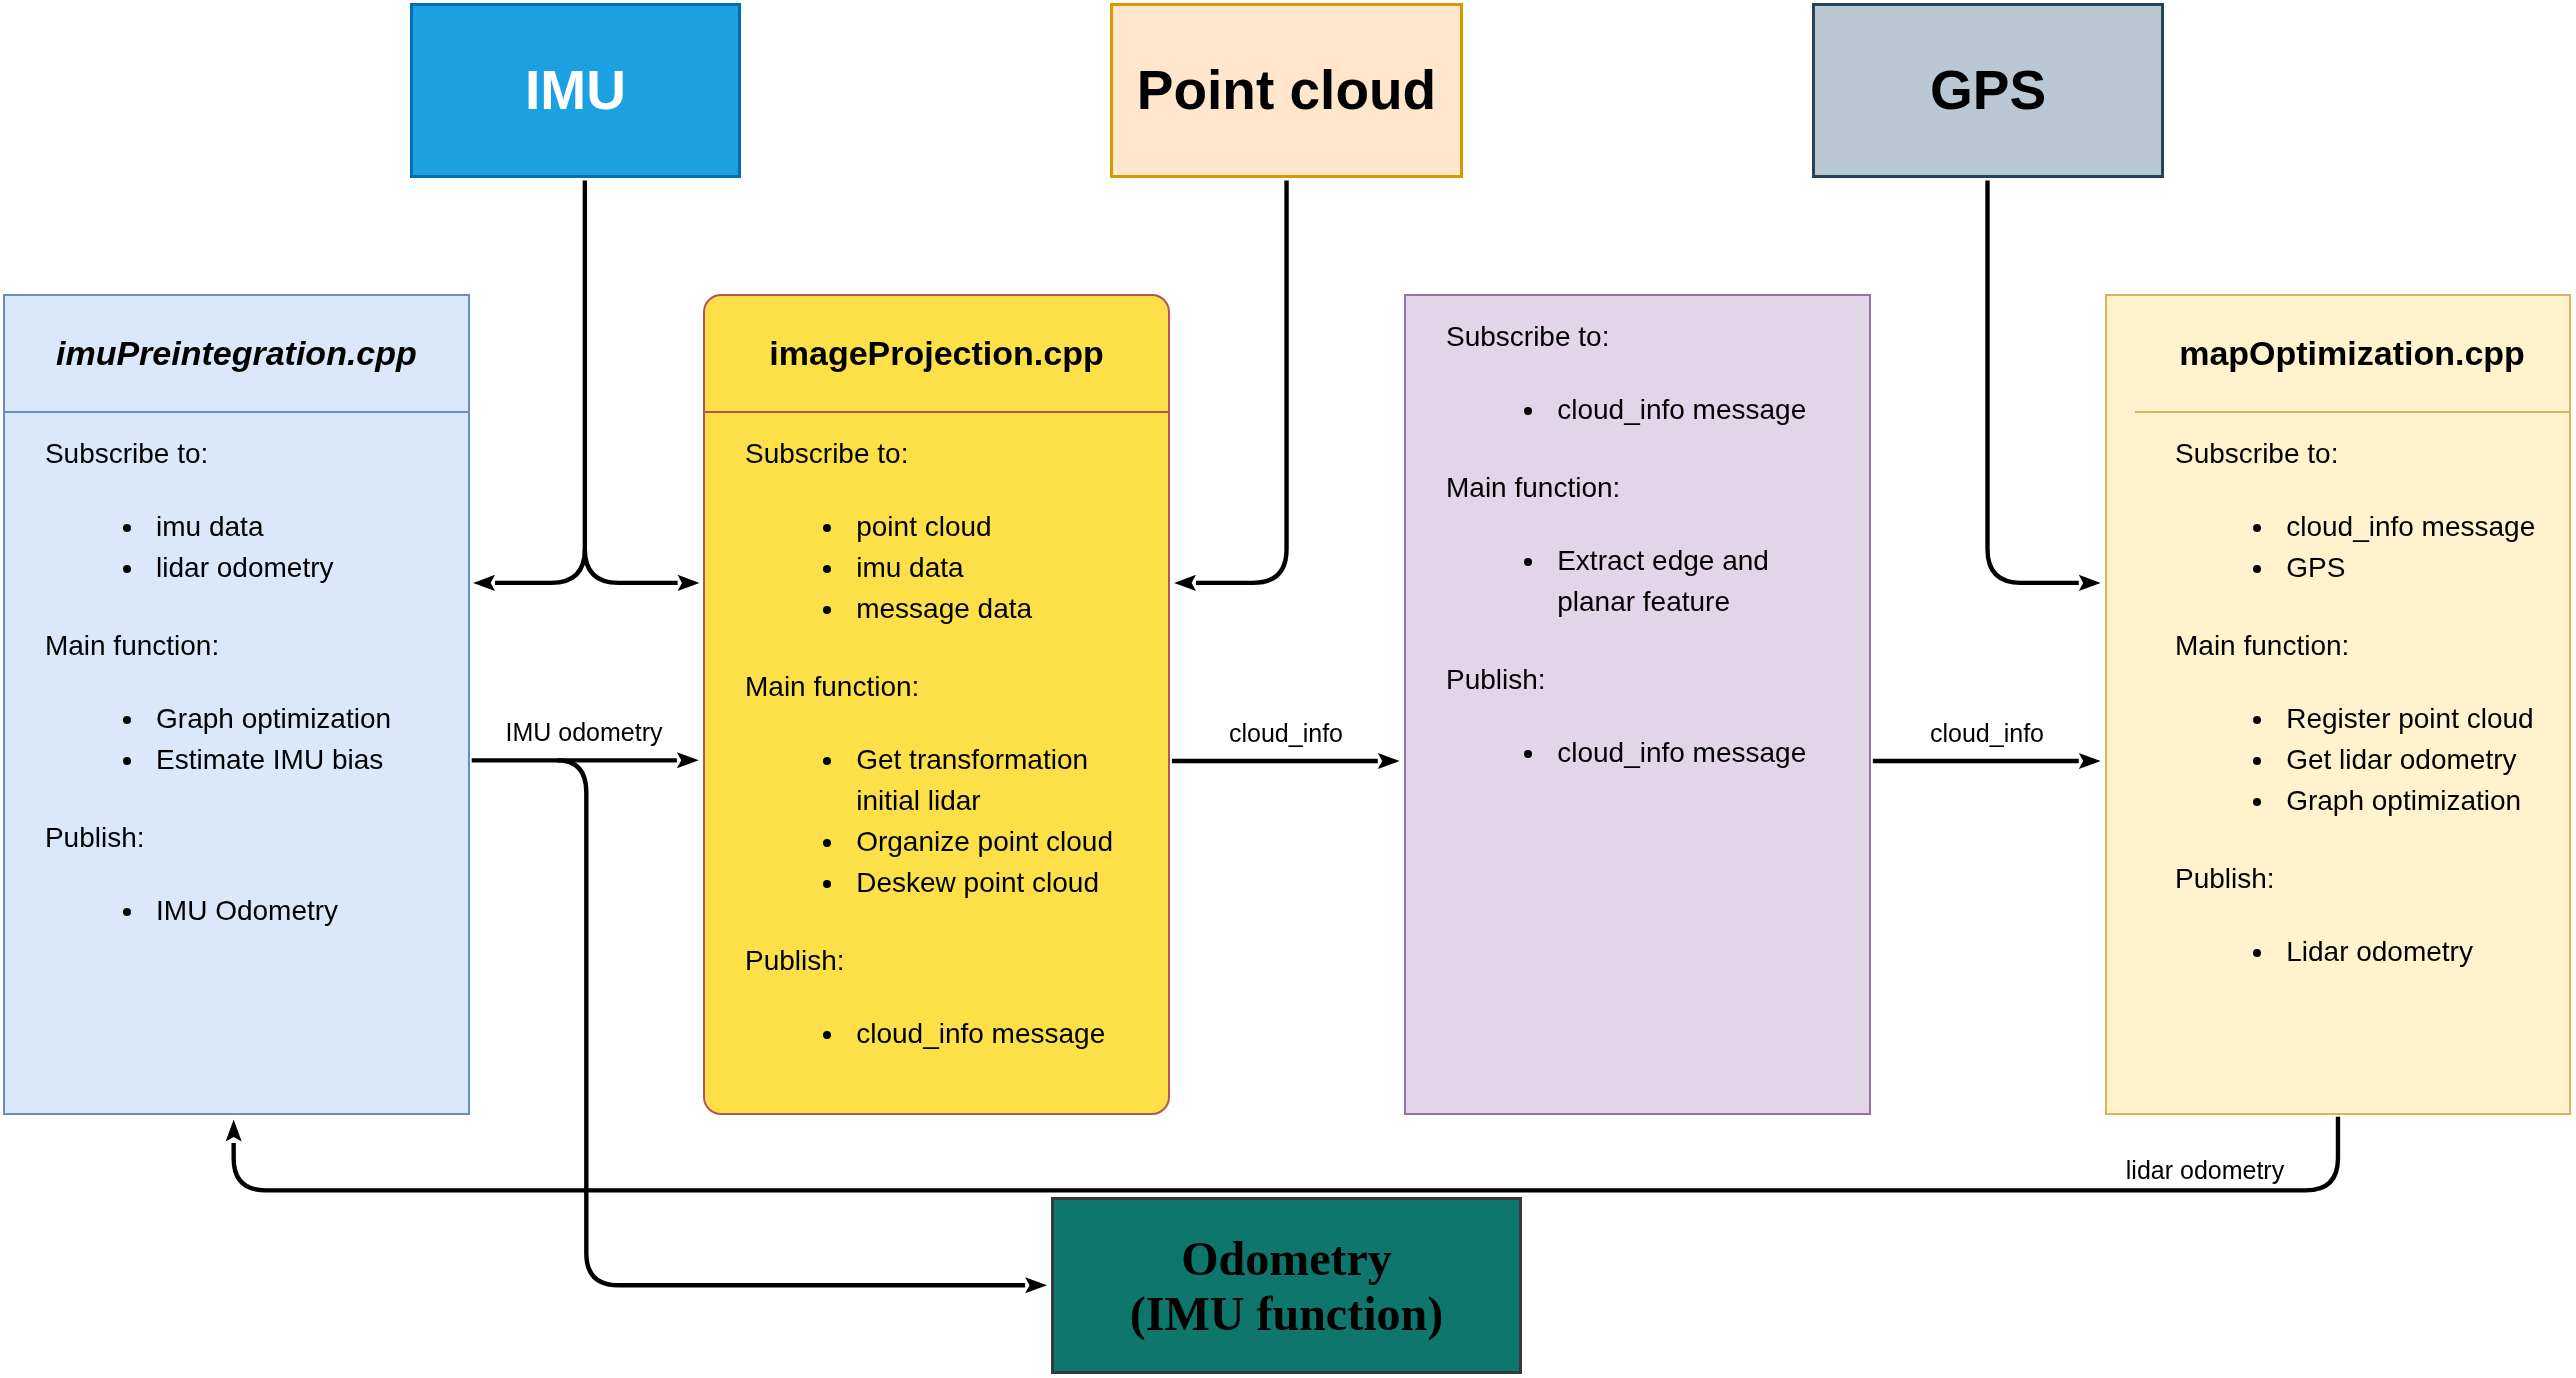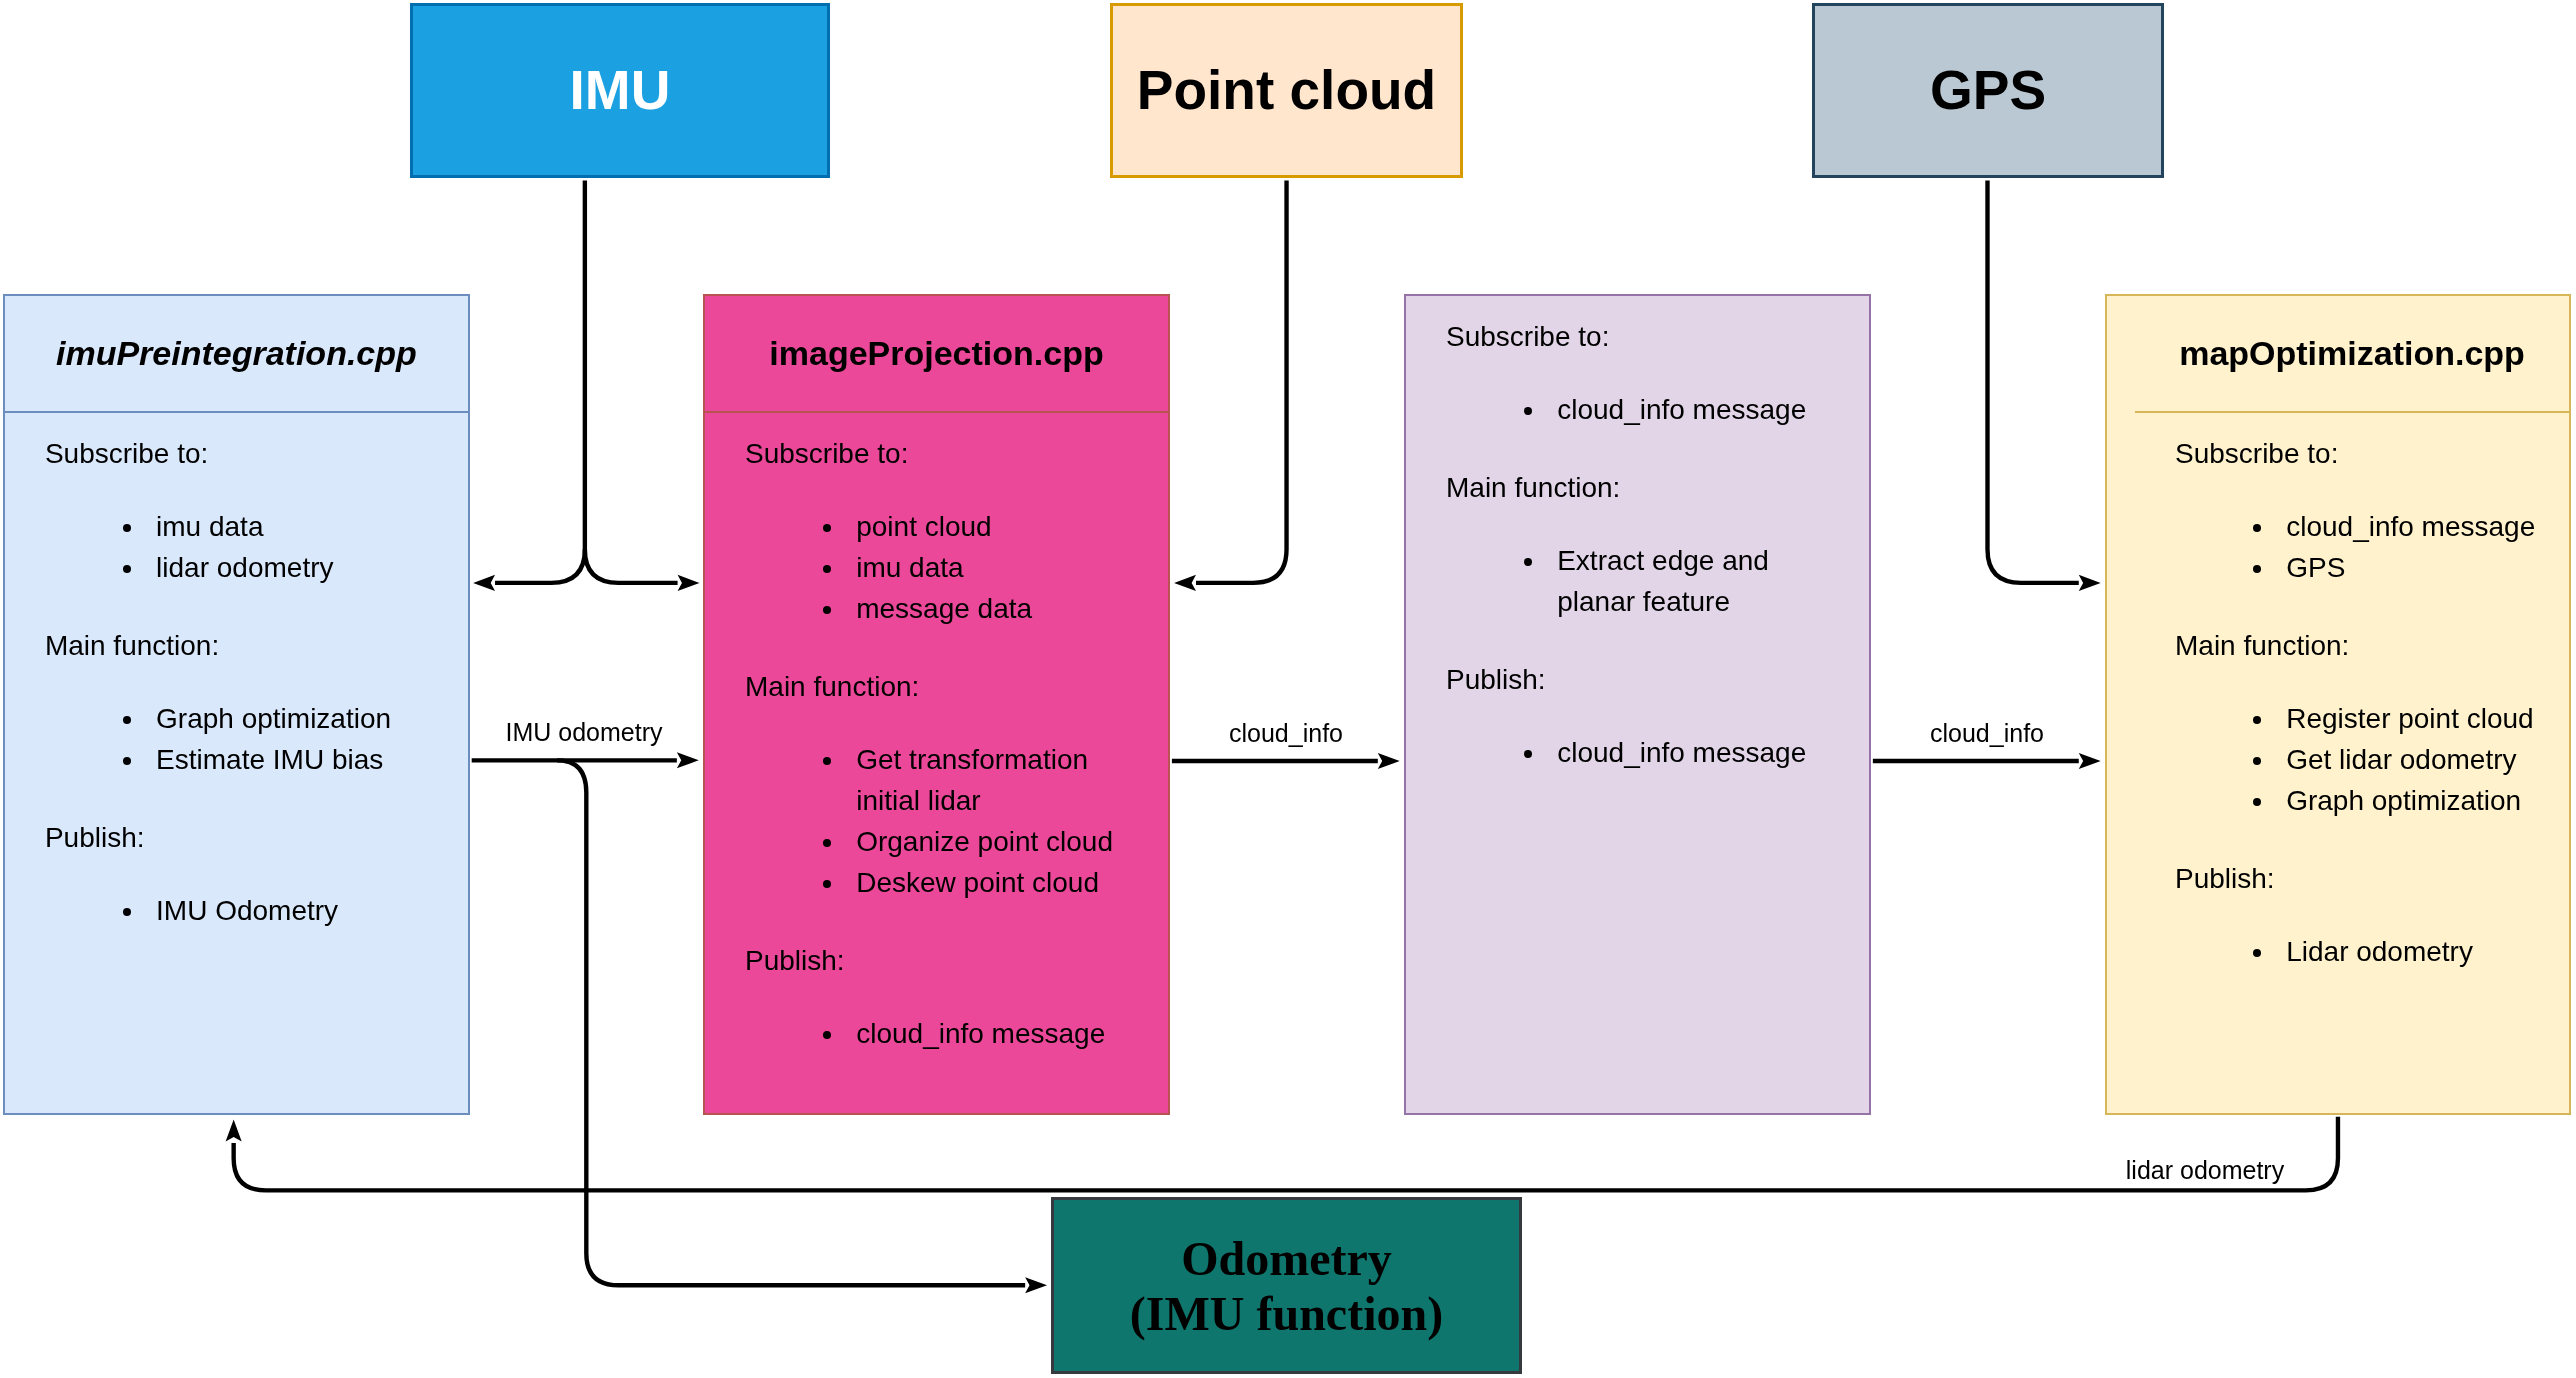--- a/index.html
+++ b/index.html
@@ -74,21 +74,21 @@
       <polygon points="1608,798 1638,787 1632,798 1638,809"></polygon>
       <polygon points="2877,798 2847,787 2853,798 2847,809"></polygon>
       <polygon points="957,1041 927,1030 933,1041 927,1052"></polygon>
       <polygon points="1434,1760 1404,1749 1410,1760 1404,1771"></polygon>
       <polygon points="1917,1042 1887,1031 1893,1042 1887,1053"></polygon>
       <polygon points="2877,1042 2847,1031 2853,1042 2847,1053"></polygon>
       <polygon points="320,1533 331,1563 320,1557 309,1563"></polygon>
     </g>
   </svg>
 
-  <div class="sensor" style="left: 410px; width: 420px; background: rgb(27, 161, 226); border-color: rgb(0, 110, 175); color: rgb(255, 255, 255);">
+  <div class="sensor" style="left: 410px; width: 331px; background: rgb(27, 161, 226); border-color: rgb(0, 110, 175); color: rgb(255, 255, 255);">
     <span>IMU</span>
   </div>
   <div class="sensor" style="left: 1110px; width: 353px; background: rgb(255, 230, 204); border-color: rgb(215, 155, 0); color: rgb(0, 0, 0);">
     <span>Point cloud</span>
   </div>
   <div class="sensor" style="left: 1812px; width: 352px; background: rgb(186, 200, 211); border-color: rgb(35, 68, 93); color: rgb(0, 0, 0);">
     <span>GPS</span>
   </div>
 
   <div class="node" style="left: 2.9px; width: 467px; background: rgb(218, 232, 252); border-color: rgb(108, 142, 191);">
@@ -103,21 +103,21 @@
         <ul>
           <li>Graph optimization</li>
           <li>Estimate IMU bias</li>
         </ul>
         <div class="sec-heading">Publish:</div>
         <ul>
           <li>IMU Odometry</li>
         </ul>
       </div>
   </div>
-  <div class="node" style="left: 703px; width: 467px; background: #ec4899; border-color: rgb(184, 84, 80);">
+  <div class="node" style="left: 703px; width: 467px; background: #fde047; border-color: rgb(184, 84, 80); border-radius: 18px;">
     <div class="node-header" style="border-bottom-color: rgb(184, 84, 80);">imageProjection.cpp</div>
     <div class="node-body">
         <div class="sec-heading">Subscribe to:</div>
         <ul>
           <li>point cloud</li>
           <li>imu data</li>
           <li>message data</li>
         </ul>
         <div class="sec-heading">Main function:</div>
         <ul>

